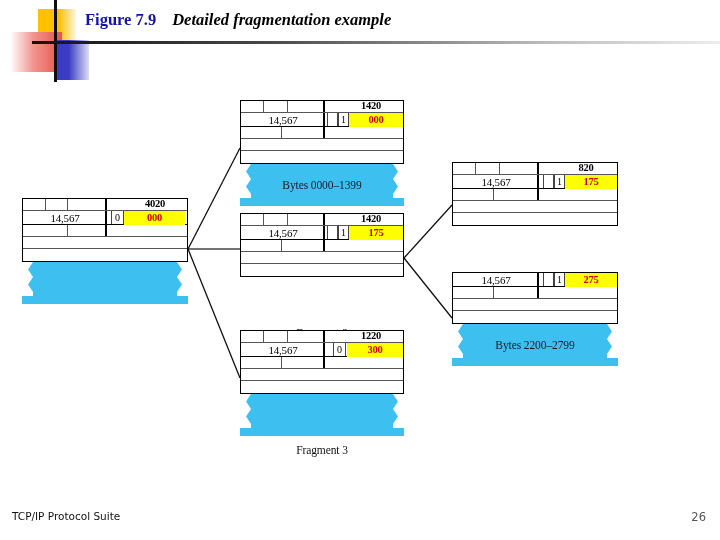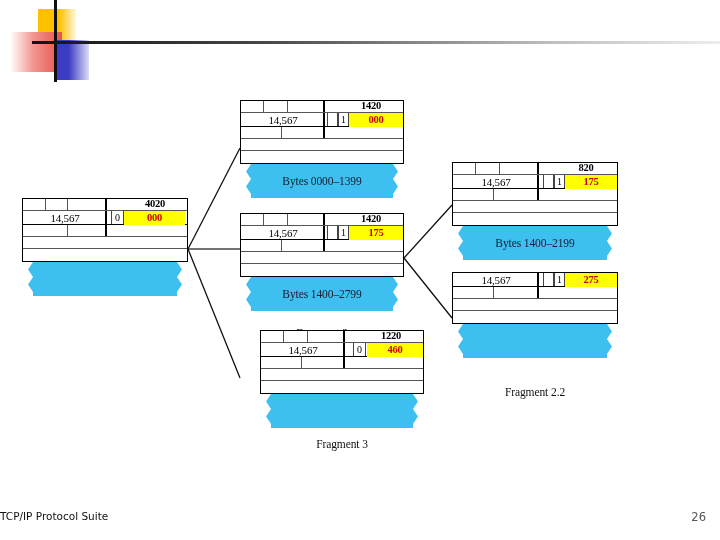--- a/index.html
+++ b/index.html
@@ -41,50 +41,53 @@
   .len{position:absolute;top:-1px;font-size:10.5px;color:#000;font-weight:bold;
     line-height:12px;letter-spacing:-0.2px;}
   .ident{position:absolute;font-size:11px;color:#000;line-height:14px;top:0;
     text-align:center;letter-spacing:-0.2px;}
   .flagbit{position:absolute;font-size:10px;line-height:14px;top:0;text-align:center;color:#000;}
   .offset{position:absolute;top:0;height:14px;background:#ffff00;
     color:#cc0000;font-weight:bold;font-size:10.5px;line-height:14px;text-align:center;
     box-sizing:border-box;letter-spacing:-0.2px;}
 
   
-  .band{position:relative;background:#3dc0f0;height:34px;}
+  .band{position:relative;background:#3dc0f0;height:42px;}
   .band .bandtxt{position:absolute;left:0;right:0;top:50%;transform:translateY(-50%);
     text-align:center;font-size:11.5px;color:#1a1a2e;letter-spacing:-0.1px;}
   .notch{position:absolute;top:0;width:11px;height:34px;background:#ffffff;}
   .notch.l{left:0;clip-path:polygon(0 0,100% 0,55% 22%,100% 44%,55% 66%,100% 88%,100% 100%,0 100%);}
   .notch.r{right:0;clip-path:polygon(100% 0,0 0,45% 22%,0 44%,45% 66%,0 88%,0 100%,100% 100%);}
 
   .caption{position:absolute;left:0;right:0;text-align:center;font-size:11.5px;color:#101010;
     letter-spacing:-0.1px;}
 
   
   svg.links{position:absolute;left:0;top:0;width:720px;height:540px;pointer-events:none;}
 
   
-  .footer-left{position:absolute;left:0;top:510px;font-size:10.5px;color:#111;
+  .footer-left{position:absolute;left:12px;top:510px;font-size:10.5px;color:#111;
     font-family:"DejaVu Sans","Liberation Sans",sans-serif;}
   .footer-right{position:absolute;right:14px;top:510px;font-size:11.5px;color:#555;
     font-family:"DejaVu Sans","Liberation Sans",sans-serif;}
 </style>
 </head>
 <body>
 
 <div id="slide">
 
   <div class="deco deco-yellow"></div>
   <div class="deco deco-red"></div>
   <div class="deco deco-blue"></div>
   <div class="deco deco-vline"></div>
   <div class="deco deco-hrule"></div>
 
+  <div class="fig-title">
+    <span class="fig-label">Figure 7.9</span><span class="fig-caption">Detailed fragmentation example</span>
+  </div>
 
   <svg class="links" viewBox="0 0 720 540">
 
     <line x1="188" y1="249" x2="240" y2="249" stroke="#444" stroke-width="1.6"></line>
     <line x1="188" y1="249" x2="240" y2="148" stroke="#111" stroke-width="1.3"></line>
     <line x1="188" y1="249" x2="240" y2="378" stroke="#111" stroke-width="1.3"></line>
 
     <line x1="404" y1="258" x2="452" y2="205" stroke="#111" stroke-width="1.3"></line>
     <line x1="404" y1="258" x2="452" y2="318" stroke="#111" stroke-width="1.3"></line>
   </svg>
@@ -164,55 +167,50 @@
         <div class="flagbit" style="left:97px;width:11px;">1</div>
         <div class="offset" style="left:108px;width:54px;">175</div>
       </div>
       <div class="hrow">
         <div class="vsep" style="left:40px;"></div>
         <div class="vsep strong" style="left:82px;"></div>
       </div>
       <div class="hrow"></div>
       <div class="hrow"></div>
     </div>
-    <div class="band">
-      <div class="notch l"></div>
-      <div class="notch r"></div>
-      <div class="bandtxt">Bytes 1400–2799</div>
-    </div>
     <div class="caption" style="top:114px;">Fragment 2</div>
   </div>
 
-  <div class="pkt" style="left:240px;top:330px;width:164px;margin-left:20px;">
+  <div class="pkt" style="left:240px;top:330px;width:164px;">
     <div class="hdr">
       <div class="hrow">
         <div class="vsep" style="left:22px;"></div>
         <div class="vsep" style="left:46px;"></div>
         <div class="vsep strong" style="left:82px;"></div>
         <div class="len" style="left:100px;width:60px;text-align:center;">1220</div>
       </div>
       <div class="hrow tall">
         <div class="vsep strong" style="left:82px;"></div>
         <div class="ident" style="left:2px;width:80px;">14,567</div>
         <div class="cellbox" style="left:92px;width:13px;"></div>
         <div class="flagbit" style="left:92px;width:13px;">0</div>
-        <div class="offset" style="left:106px;width:56px;">460</div>
-      </div>
-      <div class="hrow">
-        <div class="vsep" style="left:40px;"></div>
-        <div class="vsep strong" style="left:82px;"></div>
-      </div>
-      <div class="hrow"></div>
-      <div class="hrow"></div>
-    </div>
-    <div class="band">
-      <div class="notch l"></div>
-      <div class="notch r"></div>
-    </div>
-    <div class="caption" style="top:108px;">Fragment 3</div>
+        <div class="offset" style="left:106px;width:56px;">300</div>
+      </div>
+      <div class="hrow">
+        <div class="vsep" style="left:40px;"></div>
+        <div class="vsep strong" style="left:82px;"></div>
+      </div>
+      <div class="hrow"></div>
+      <div class="hrow"></div>
+    </div>
+    <div class="band">
+      <div class="notch l"></div>
+      <div class="notch r"></div>
+    </div>
+    <div class="caption" style="top:114px;">Fragment 3</div>
   </div>
 
   <div class="pkt" style="left:452px;top:162px;width:166px;">
     <div class="hdr">
       <div class="hrow">
         <div class="vsep" style="left:22px;"></div>
         <div class="vsep" style="left:46px;"></div>
         <div class="vsep strong" style="left:84px;"></div>
         <div class="len" style="left:104px;width:58px;text-align:center;">820</div>
       </div>
@@ -224,25 +222,20 @@
         <div class="flagbit" style="left:101px;width:11px;">1</div>
         <div class="offset" style="left:112px;width:52px;">175</div>
       </div>
       <div class="hrow">
         <div class="vsep" style="left:40px;"></div>
         <div class="vsep strong" style="left:84px;"></div>
       </div>
       <div class="hrow"></div>
       <div class="hrow"></div>
     </div>
-    <div class="band">
-      <div class="notch l"></div>
-      <div class="notch r"></div>
-      <div class="bandtxt">Bytes 1400–2199</div>
-    </div>
     <div class="caption" style="top:114px;">Fragment 2.1</div>
   </div>
 
   <div class="pkt" style="left:452px;top:272px;width:166px;">
     <div class="hdr">
       <div class="hrow tall">
         <div class="vsep strong" style="left:84px;"></div>
         <div class="ident" style="left:2px;width:82px;">14,567</div>
         <div class="cellbox" style="left:90px;width:11px;"></div>
         <div class="cellbox" style="left:101px;width:11px;"></div>
@@ -252,20 +245,20 @@
       <div class="hrow">
         <div class="vsep" style="left:40px;"></div>
         <div class="vsep strong" style="left:84px;"></div>
       </div>
       <div class="hrow"></div>
       <div class="hrow"></div>
     </div>
     <div class="band">
       <div class="notch l"></div>
       <div class="notch r"></div>
-    </div>
-    <div class="caption" style="top:114px;">Fragment 2.2</div>
+      <div class="bandtxt">Bytes 2200–2799</div>
+    </div>
   </div>
 
   <div class="footer-left">TCP/IP Protocol Suite</div>
   <div class="footer-right">26</div>
 
 </div>
 
 </body></html>

